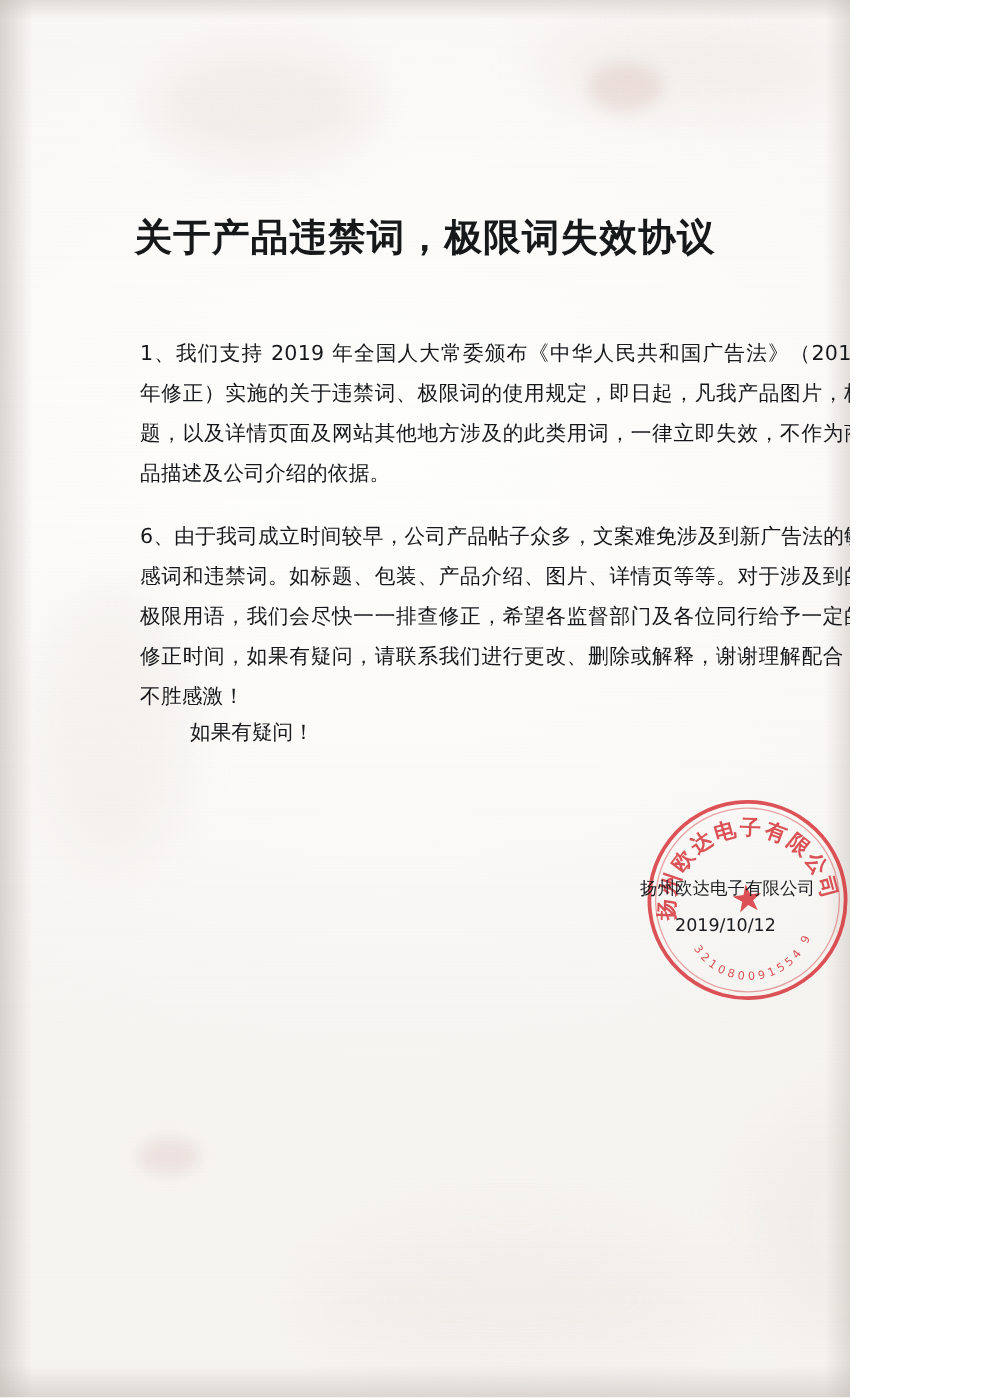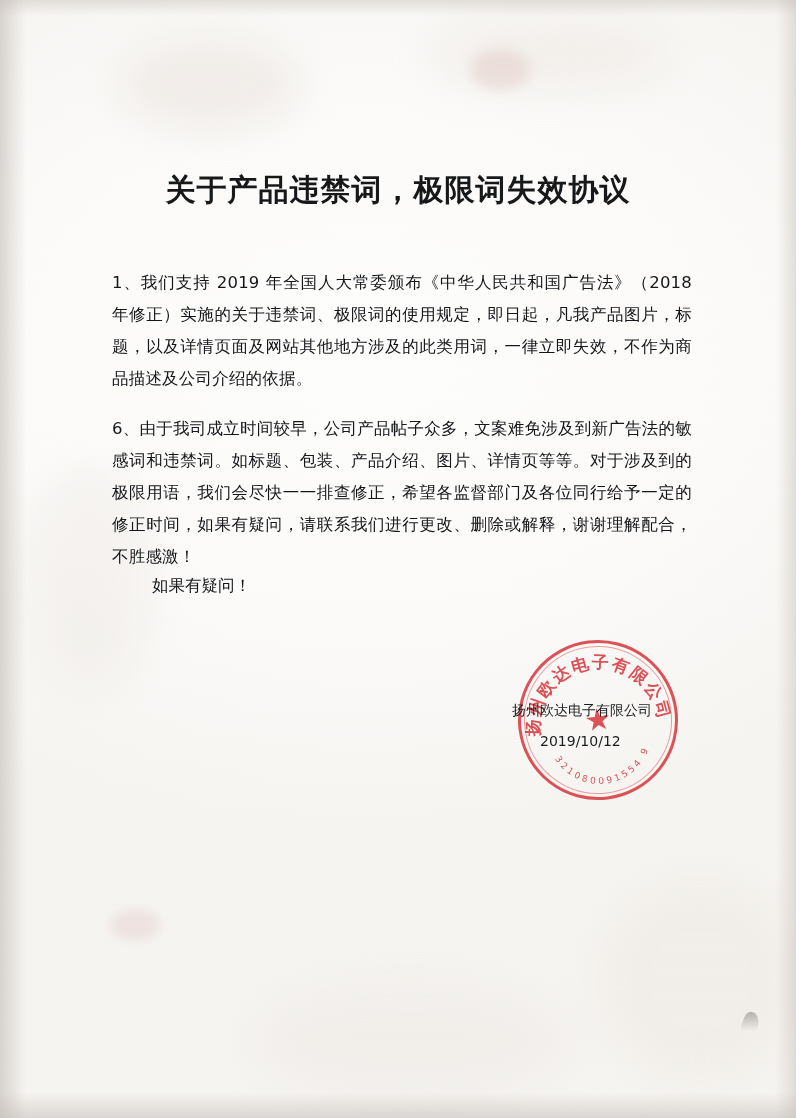--- a/index.html
+++ b/index.html
@@ -10,21 +10,21 @@
     width: 800px;
     height: 1118px;
     background: #ffffff;
     font-family: "Liberation Serif", "DejaVu Serif", serif;
     overflow: hidden;
   }
 
   
   #page-sheet {
     position: relative;
-    width: 796px;
+    width: 680px;
     height: 1118px;
     background:
       radial-gradient(ellipse 700px 500px at 46% 32%, #fefefd 0%, #fbfaf8 55%, #f6f4f1 100%);
     overflow: hidden;
   }
 
   
   .blotch {
     position: absolute;
     border-radius: 50%;

